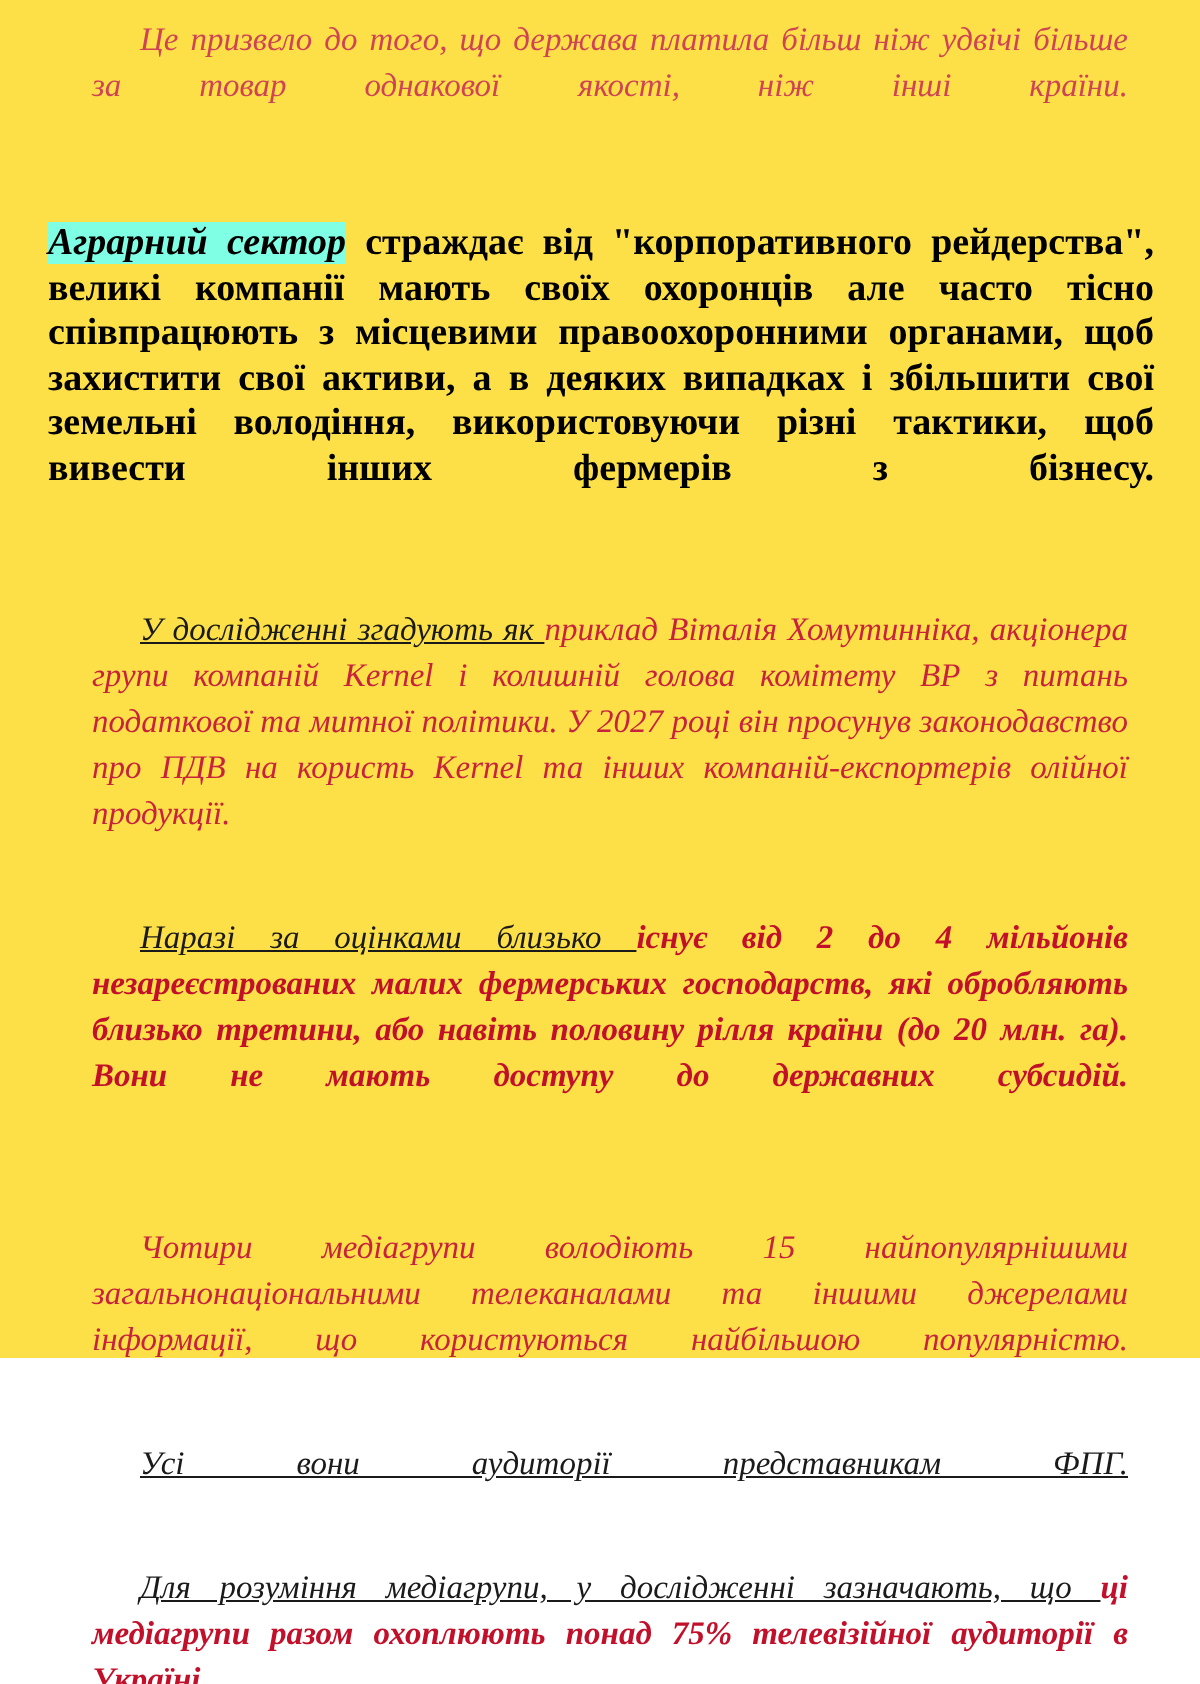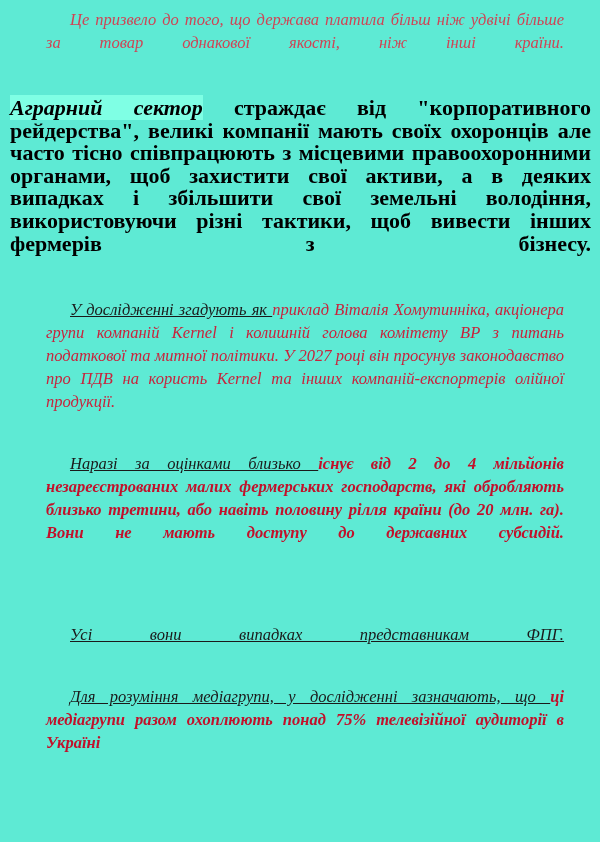--- a/index.html
+++ b/index.html
@@ -11,35 +11,35 @@
     width: 600px;
     height: 842px;
     overflow: hidden;
     font-family: "Liberation Serif", "DejaVu Serif", serif;
     color: #000000;
   }
 
   .page {
     position: relative;
     width: 600px;
-    height: 842px;
+    height: 679px;
     box-sizing: border-box;
     padding: 0;
-    background: #5eead4;
+    background: #fde047;
   }
 
   
 
   
   p.blk-bold {
-    margin: 0;
+    margin: 14px;
     font-family: "Liberation Serif", "DejaVu Serif", serif;
     font-weight: bold;
     font-style: normal;
-    font-size: 22px;
+    font-size: 19px;
     line-height: 22.6px;
     text-align: justify;
     text-justify: inter-word;
     color: #000000;
     padding: 0 9px 0 10px;
   }
 
   
   p.blk-ital {
     margin: 0;
@@ -101,25 +101,28 @@
 
   <p class="blk-ital">
     <span class="blk">Наразі за оцінками близько </span><span class="red-bold">існує від 2 до 4 мільйонів незареєстрованих малих фермерських господарств, які обробляють близько третини, або навіть половину рілля країни (до 20 млн. га). Вони не мають доступу до державних субсидій.</span>
   </p>
 
   <div class="gap-lg"></div>
 
 
   <div class="gap-lg"></div>
 
+  <p class="blk-ital">
+    <span class="red">Чотири медіагрупи володіють 15 найпопулярнішими загальнонаціональними телеканалами та іншими джерелами інформації, що користуються найбільшою популярністю.</span>
+  </p>
 
   <div class="gap-md"></div>
 
   <p class="blk-ital">
-    <span class="blk">Усі вони випадках представникам ФПГ.</span>
+    <span class="blk">Усі вони аудиторії представникам ФПГ.</span>
   </p>
 
   <div class="gap-md"></div>
 
   <p class="blk-ital">
     <span class="blk">Для розуміння медіагрупи, у дослідженні зазначають, що </span><span class="red-bold">ці медіагрупи разом охоплюють понад 75% телевізійної аудиторії в Україні</span>
   </p>
 
 </div>
 

